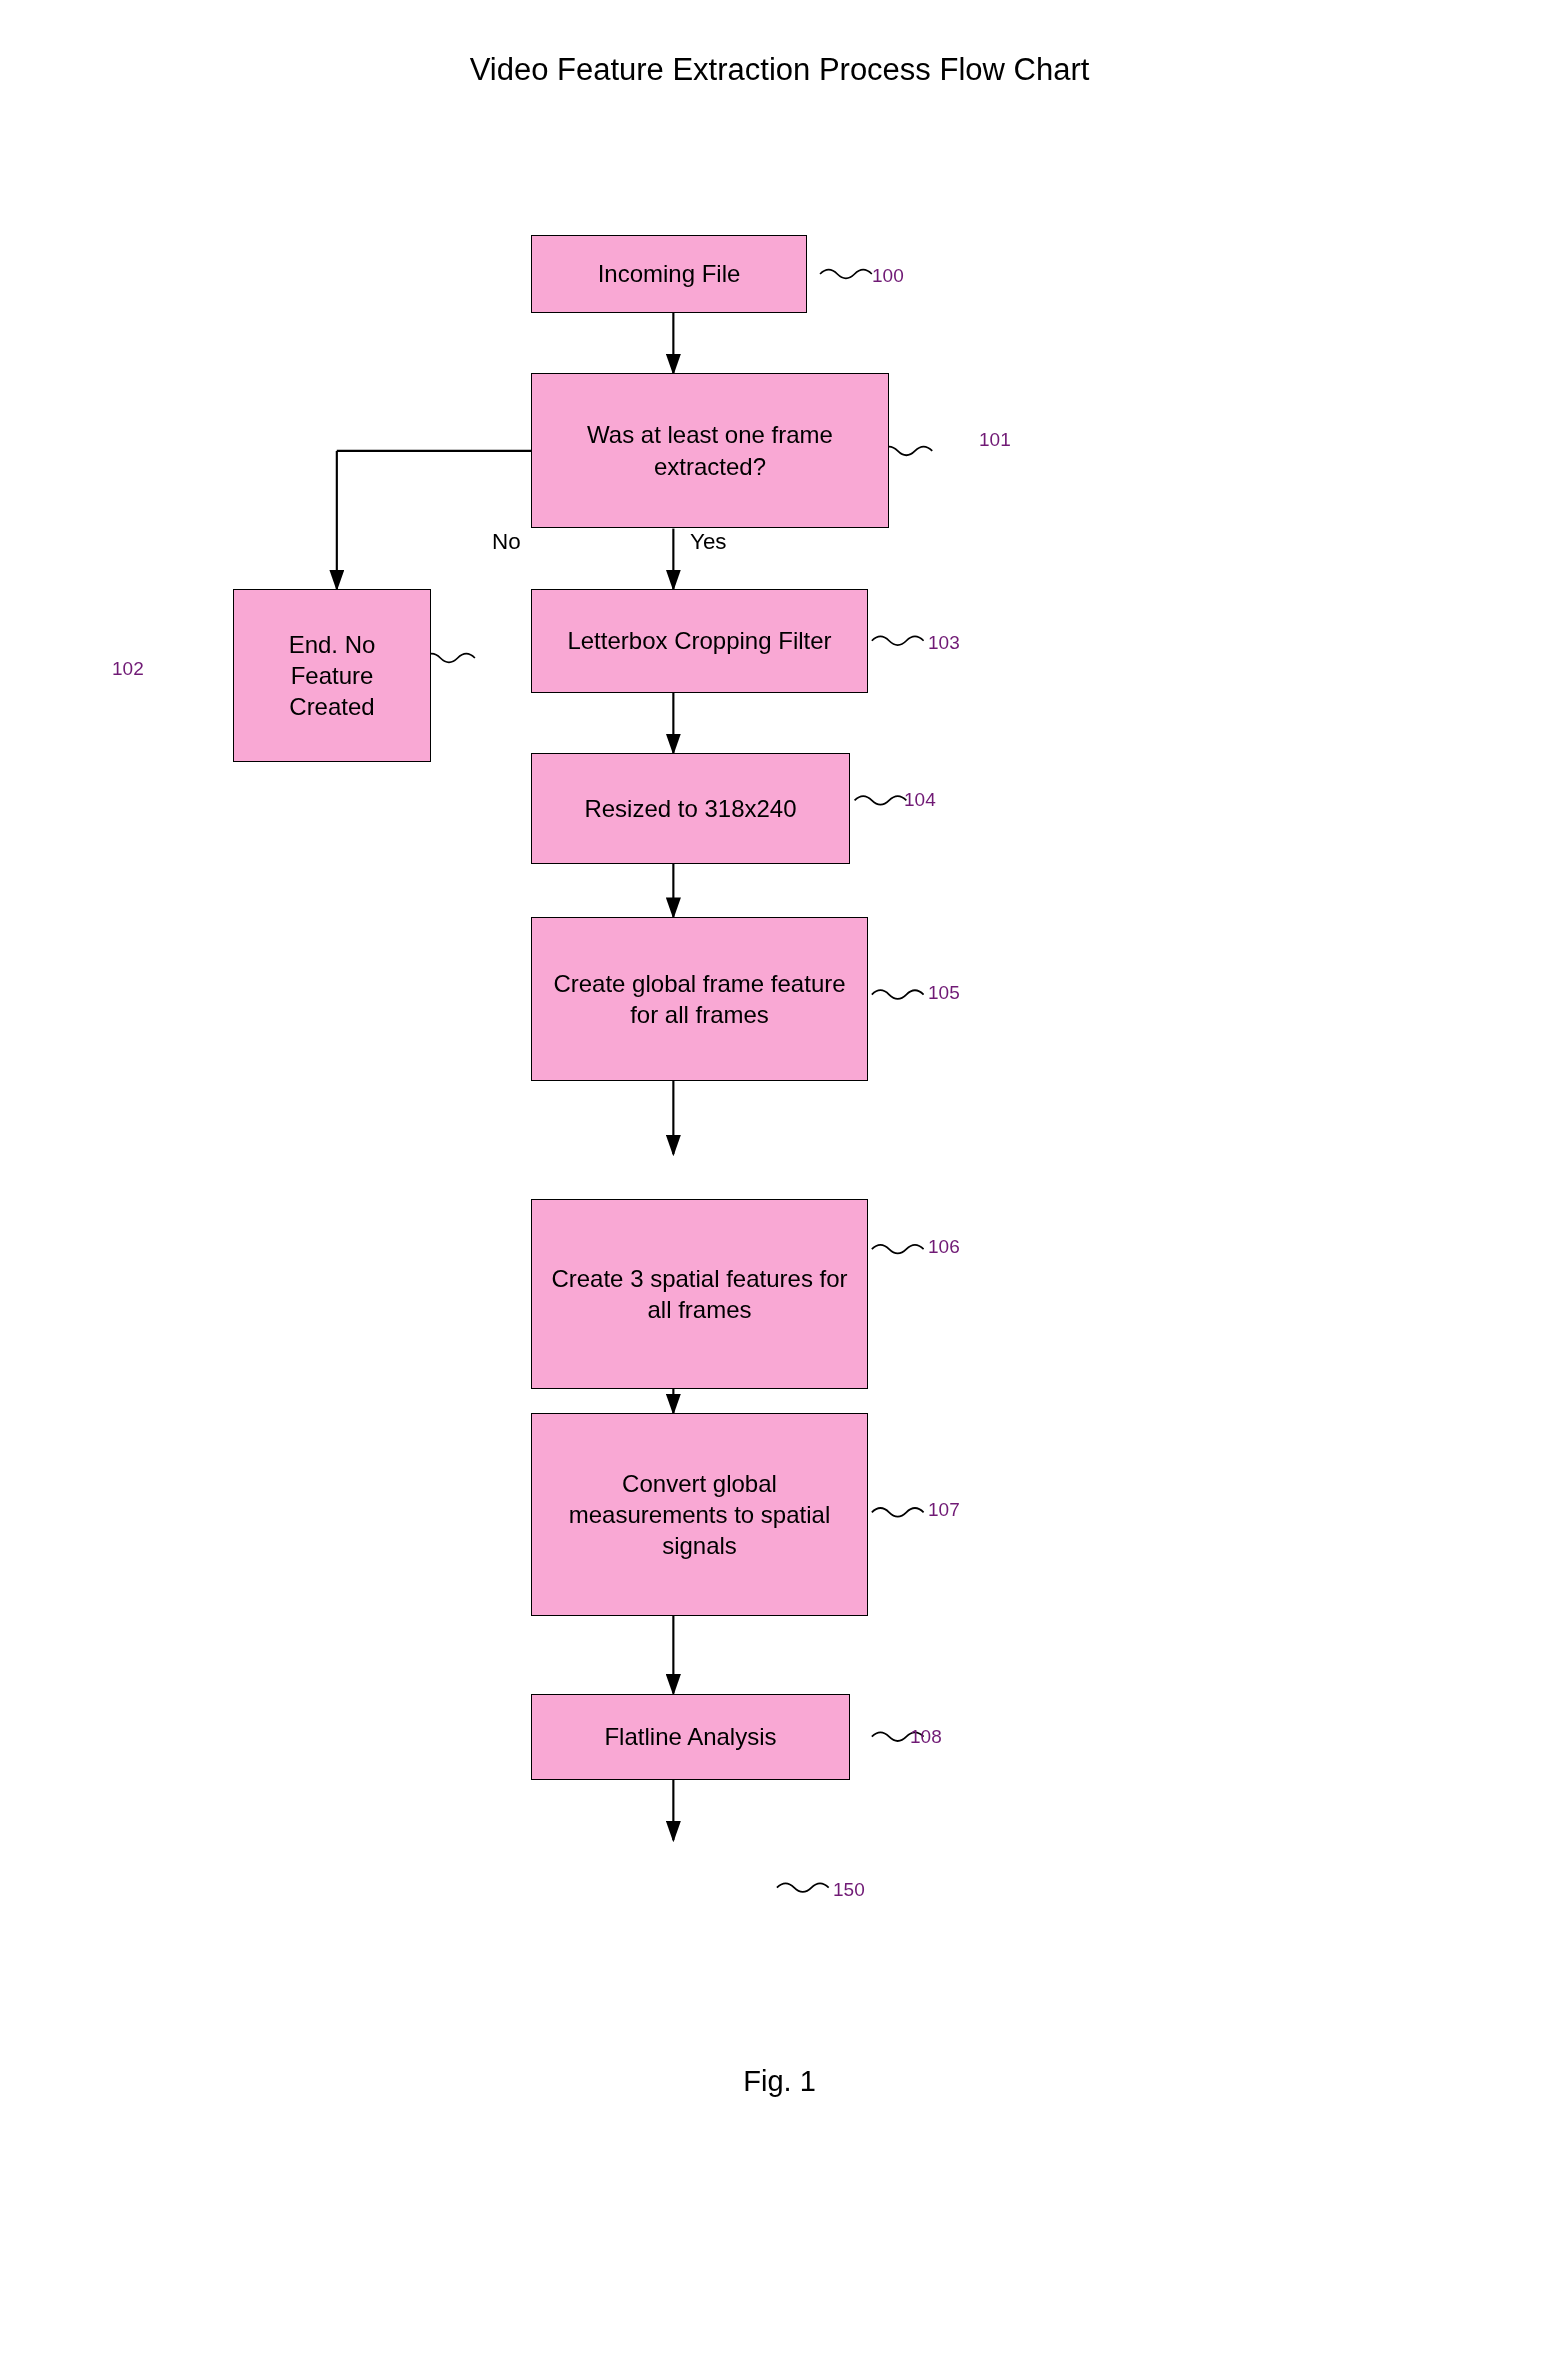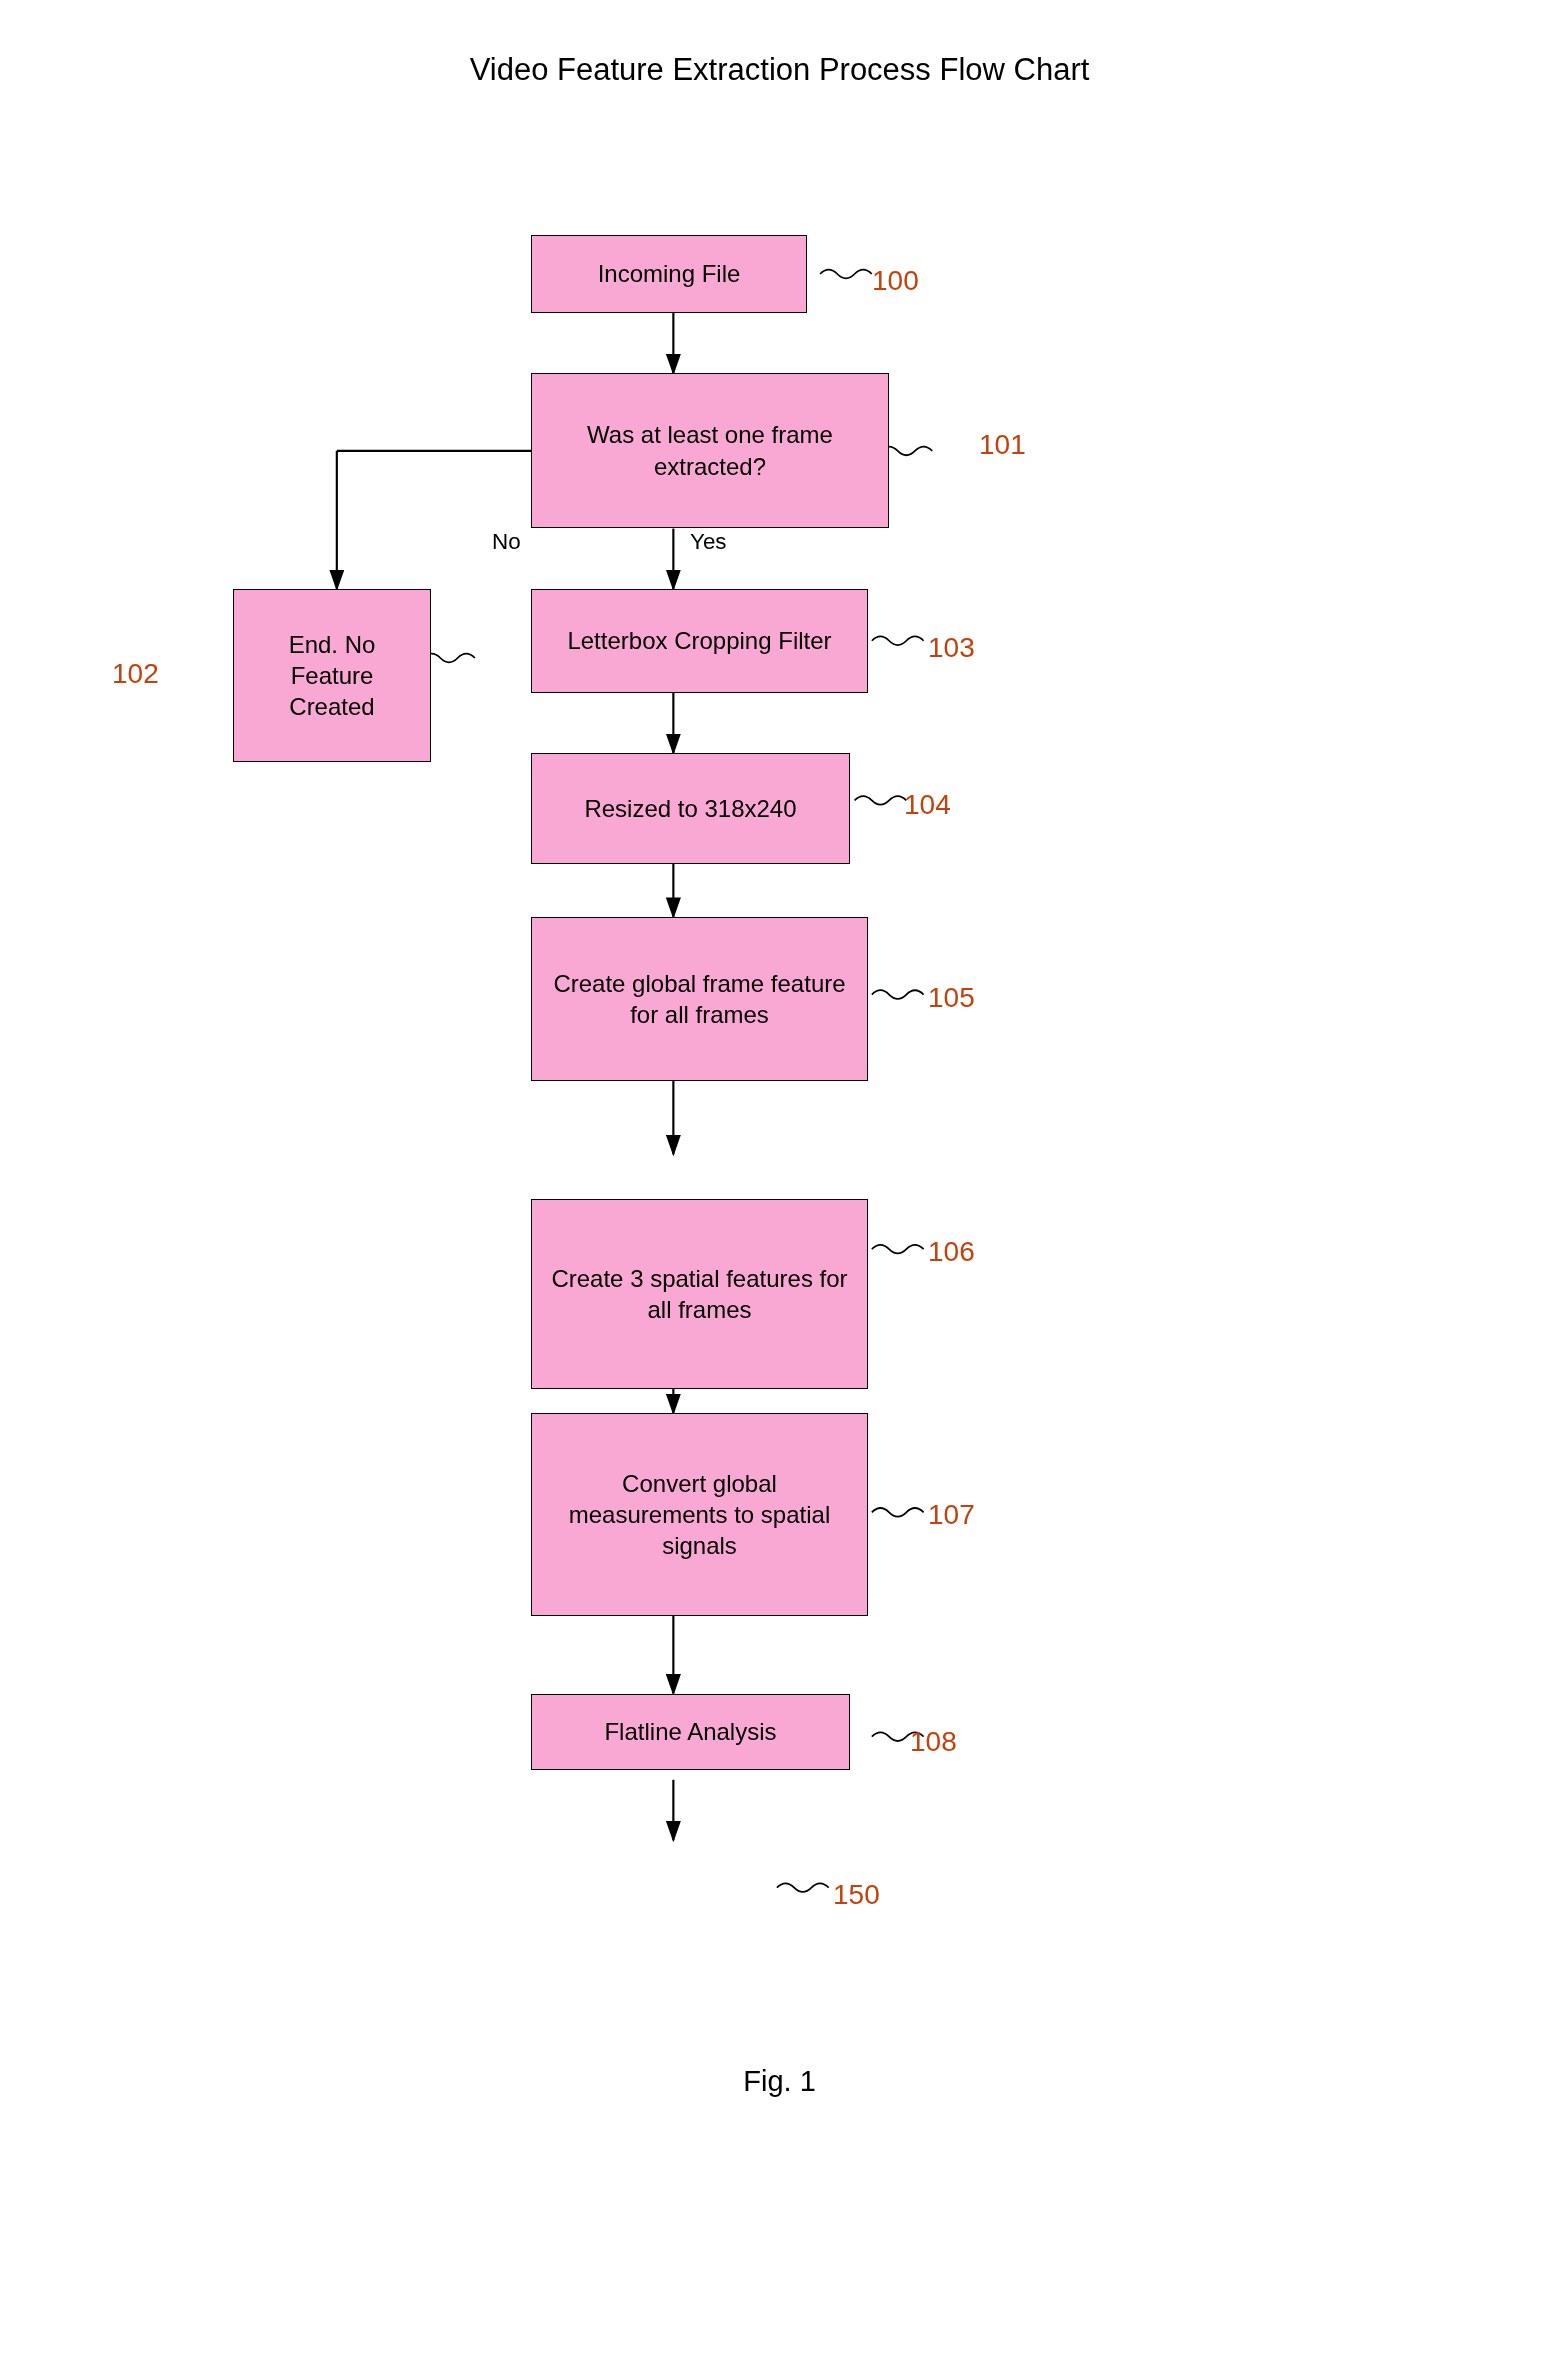--- a/index.html
+++ b/index.html
@@ -46,22 +46,22 @@
     .fc-svg {
       position: absolute;
       top: 0;
       left: 0;
       width: 100%;
       height: 100%;
       pointer-events: none;
     }
     .label-ref {
       position: absolute;
-      font-size: 28px;
-      color: #c2410c;
+      font-size: 19px;
+      color: #701a75;
     }
     .branch-label {
       position: absolute;
       font-size: 22.4px;
       color: #000;
     }
     .fig-label {
       text-align: center;
       font-size: 29px;
       position: absolute;
@@ -160,21 +160,21 @@
     <div class="fc-box" style="left:531px; top:1066px; width:337px; height:190px;margin-top:10px;">
       <span>Create 3 spatial features for all frames</span>
     </div>
     <div class="label-ref" style="left:928px; top:1113px;">106</div>
 
     <div class="fc-box" style="left:531px; top:1290px; width:337px; height:203px;">
       <span>Convert global measurements to spatial signals</span>
     </div>
     <div class="label-ref" style="left:928px; top:1376px;">107</div>
 
-    <div class="fc-box" style="left:531px; top:1571px; width:319px; height:76px;">
+    <div class="fc-box" style="left:531px; top:1571px; width:319px; height:86px;">
       <span>Flatline Analysis</span>
     </div>
     <div class="label-ref" style="left:910px; top:1603px;">108</div>
 
     <div class="label-ref" style="left:833px; top:1756px;">150</div>
 
     <div class="fig-label" style="top:1942px; position:absolute; width:100%; text-align:center; font-size:29px;">Fig. 1</div>
   </div>
 </div>
 

